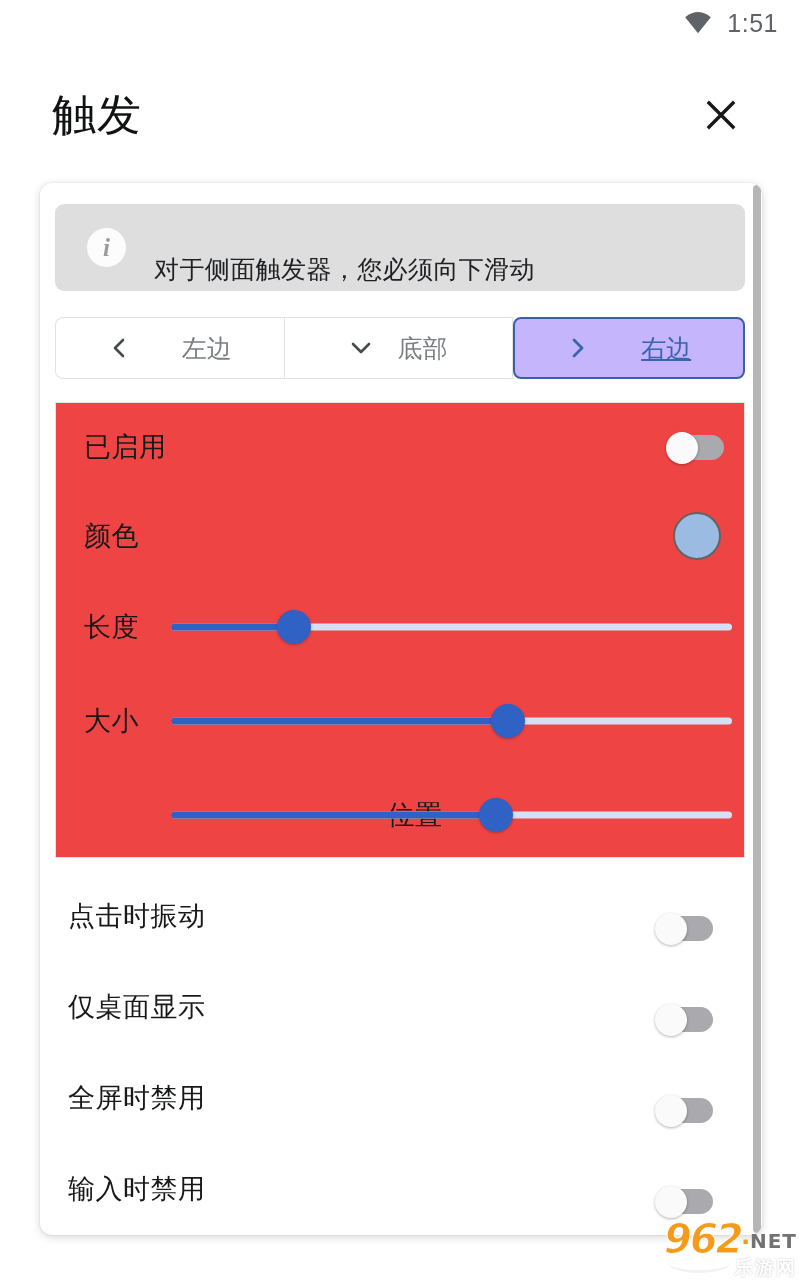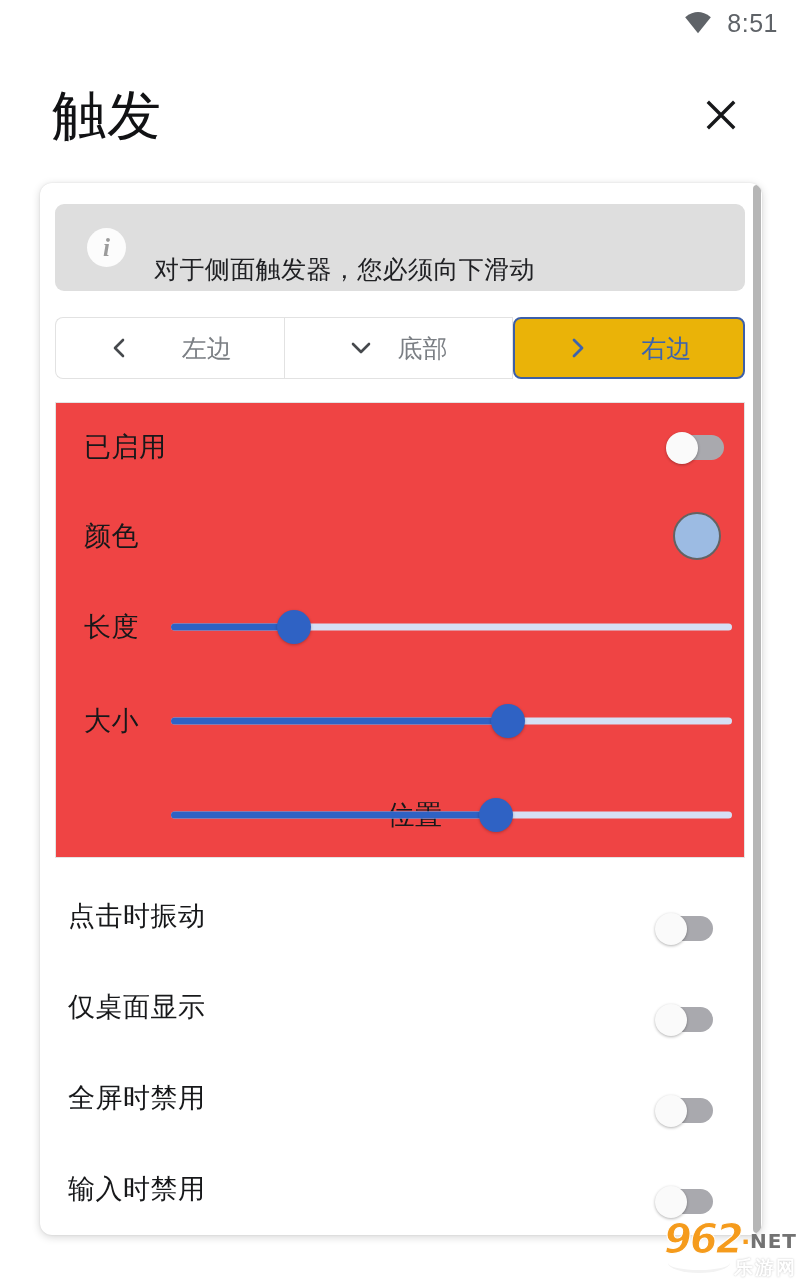--- a/index.html
+++ b/index.html
@@ -20,21 +20,21 @@
   .wifi-icon{ width:30px; height:22px; display:block; }
   .clock{ font-size:25px; color:#5f6368; letter-spacing:.5px; }
 
   
   .header{
     position:absolute; top:60px; left:0; width:800px; height:110px;
     display:flex; align-items:center; justify-content:space-between;
     padding:0 52px 0 52px;
   }
   .page-title{
-    font-size:54px; line-height:1; color:#111214; font-weight:400;
+    font-size:44px; line-height:1; color:#111214; font-weight:400;
     letter-spacing:1px;
   }
   .close-btn{
     width:54px; height:54px; display:flex; align-items:center; justify-content:center;
     cursor:pointer; background:none; border:none;
   }
   .close-btn svg{ display:block; }
 
   
   .outer-card{
@@ -188,21 +188,21 @@
 <body>
 
 <div id="app">
 
   <div class="statusbar">
     <span>
       <svg class="wifi-icon" viewBox="0 0 24 18" aria-hidden="true">
         <path d="M1.5 4.2 C5 1.2 9 0 12 0 C15 0 19 1.2 22.5 4.2 L12 17.4 Z" fill="#5f6368"></path>
       </svg>
     </span>
-    <span class="clock">8:51</span>
+    <span class="clock">1:51</span>
   </div>
 
   <div class="header">
     <div class="page-title">触发</div>
     <div class="close-btn">
       <span>
         <svg width="40" height="40" viewBox="0 0 40 40" aria-hidden="true">
           <path d="M8 8 L32 32 M32 8 L8 32" stroke="#17181a" stroke-width="3.4" stroke-linecap="square"></path>
         </svg>
       </span>
@@ -227,21 +227,21 @@
           <span>左边</span>
         </div>
         <div class="seg">
           <span class="chev">
             <svg width="22" height="22" viewBox="0 0 22 22" aria-hidden="true">
               <path d="M3 7 L11 15 L19 7" fill="none" stroke="currentColor" stroke-width="2.6" stroke-linecap="round" stroke-linejoin="round"></path>
             </svg>
           </span>
           <span>底部</span>
         </div>
-        <div class="seg selected" style="border-color: rgb(60, 95, 168); background: #eab308;">
+        <div class="seg selected" style="border-color: rgb(60, 95, 168); background: #c4b5fd; text-decoration: underline;">
           <span class="chev">
             <svg width="22" height="22" viewBox="0 0 22 22" aria-hidden="true">
               <path d="M7 3 L15 11 L7 19" fill="none" stroke="currentColor" stroke-width="2.8" stroke-linecap="round" stroke-linejoin="round"></path>
             </svg>
           </span>
           <span>右边</span>
         </div>
       </div>
 
       <div class="inner-card">

